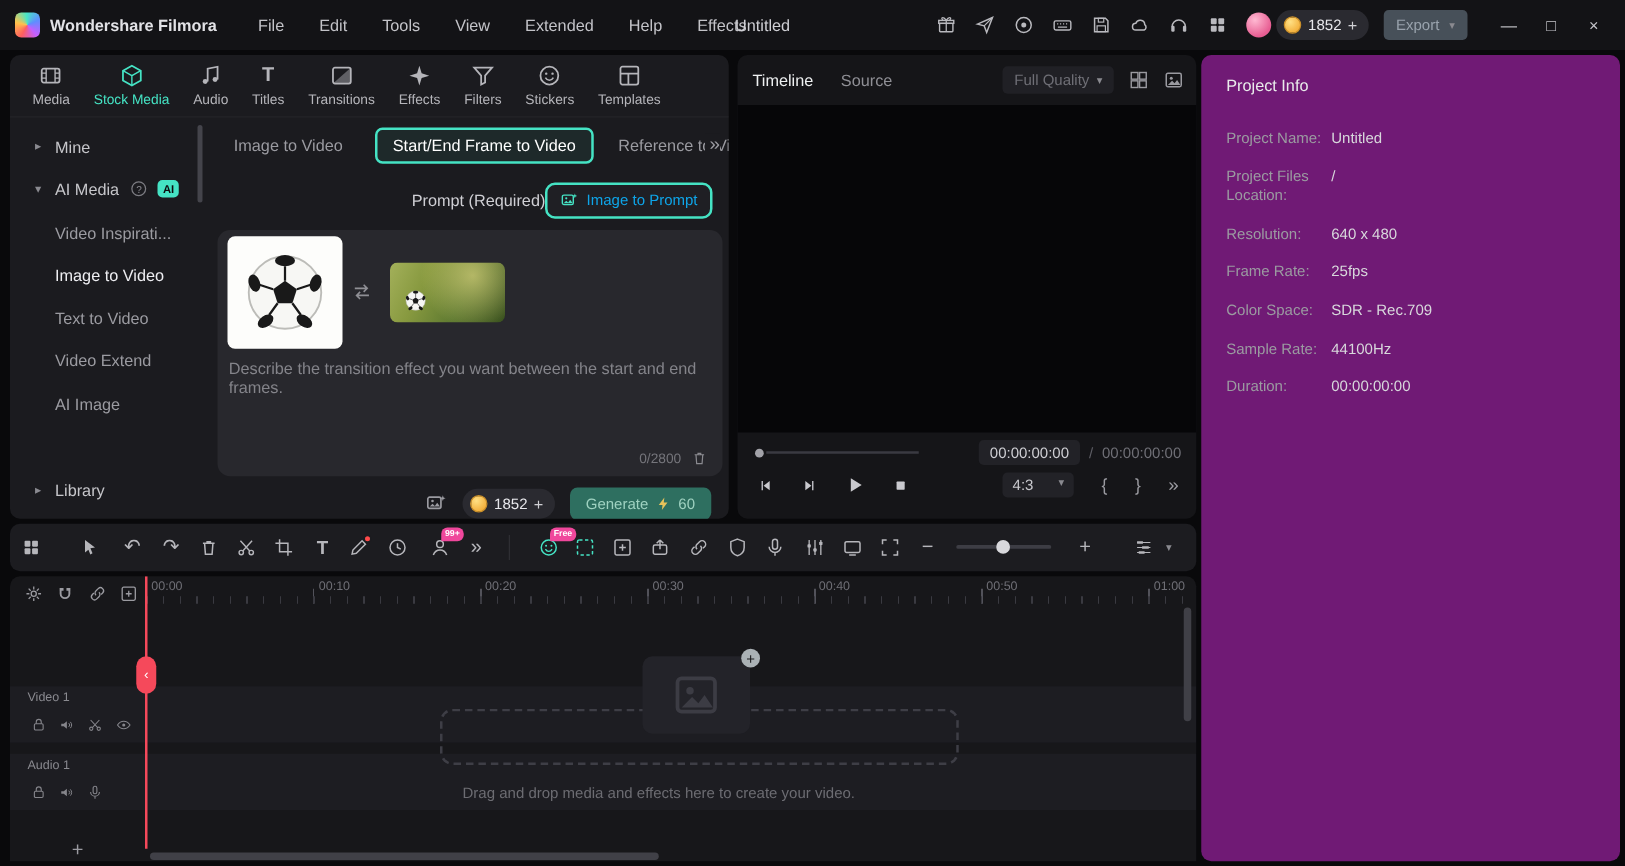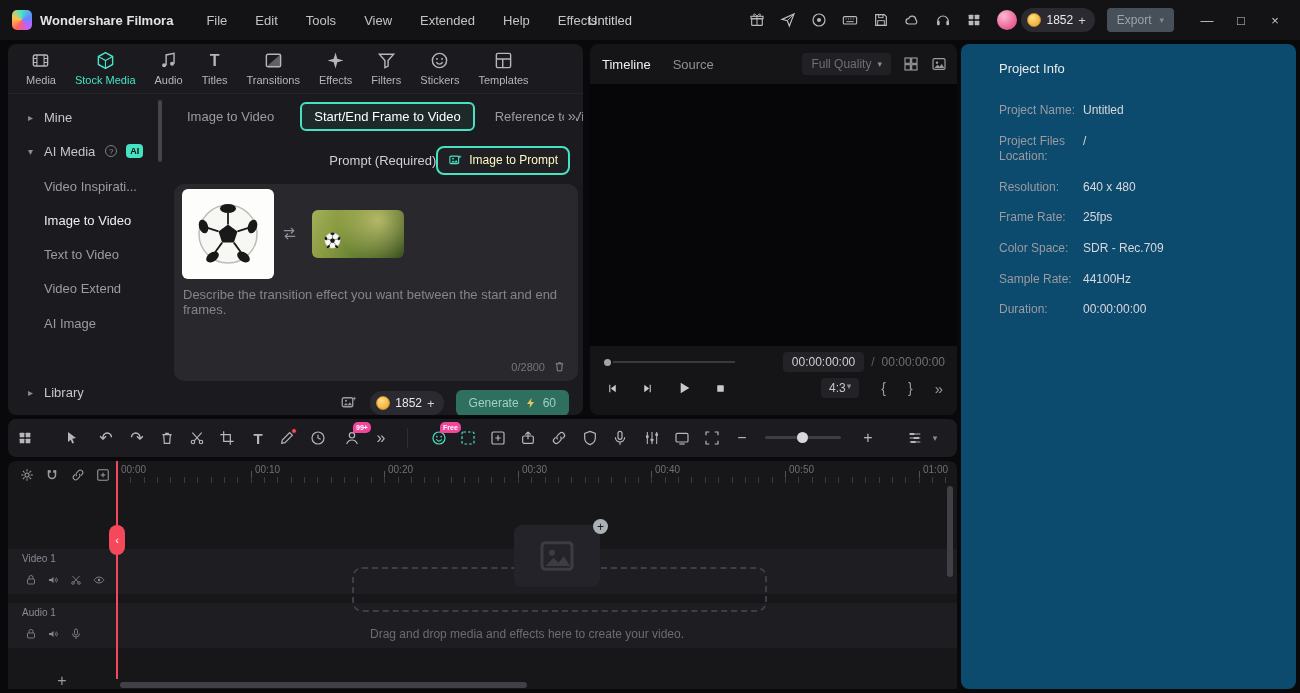--- a/index.html
+++ b/index.html
@@ -42,21 +42,21 @@
 .count-badge{position:absolute;right:18px;width:15px;height:15px;border-radius:50%;background:#45e3c4;color:#0c0c0e;font-size:9px;font-weight:bold;display:flex;align-items:center;justify-content:center}
 .sb-scroll{position:absolute;right:1px;top:6px;width:4px;height:62px;background:#44444b;border-radius:2px;cursor:pointer}
 
 .gen-content{position:absolute;left:155px;top:0;width:420px;height:100%}
 .gen-tabs{display:flex;align-items:center;height:44px;padding-left:24px;color:#9b9ba1;font-size:13px;white-space:nowrap;overflow:hidden}
 .gtab{cursor:pointer;margin-right:26px}
 .gtab.boxed{color:#fff;border:2px solid #45e3c4;border-radius:6px;padding:5px 12px;background:rgba(69,227,196,.07);margin-right:20px}
 .gen-more{position:absolute;right:7px;top:13px;color:#9b9ba1;font-size:15px;cursor:pointer;background:#1b1b1f;padding-left:4px}
 .prompt-row{display:flex;align-items:center;justify-content:flex-end;padding:0 13px 0 12px;height:44px}
 .prompt-label{color:#cfcfd4}
-.i2p-btn{display:flex;align-items:center;gap:6px;border:2px solid #45e3c4;background:#1f1f24;border-radius:8px;padding:5px 10px;color:#fef9c3;font-size:12px;cursor:pointer}
+.i2p-btn{display:flex;align-items:center;gap:6px;border:2px solid #45e3c4;background:#1f1f24;border-radius:8px;padding:5px 10px;color:#0ea5e9;font-size:12px;cursor:pointer}
 .i2p-btn svg{width:15px;height:15px;color:#45e3c4}
 .prompt-box{position:absolute;left:11px;top:90px;width:404px;height:197px;background:#28282d;border-radius:10px}
 .thumb1{position:absolute;left:8px;top:5px;width:92px;height:90px;background:#fdfdfb;border-radius:6px;display:flex;align-items:center;justify-content:center;cursor:pointer}
 .thumb1 svg{width:64px;height:64px}
 .swap{position:absolute;left:107px;top:41px;color:#8f8f95;cursor:pointer}
 .swap svg{width:17px;height:17px}
 .thumb2{position:absolute;left:138px;top:26px;width:92px;height:48px;border-radius:6px;overflow:hidden;cursor:pointer;background:radial-gradient(circle at 72% 22%,rgba(225,216,130,.65),rgba(225,216,130,0) 55%),linear-gradient(115deg,#a3b05a 0%,#87993f 30%,#5f7a31 62%,#3a511f 100%)}
 .thumb2 svg{position:absolute;left:12px;bottom:9px;width:17px;height:17px}
 .ph-text{position:absolute;left:9px;top:103px;width:392px;color:#84848a;font-size:13px;cursor:text}
 .counter-row{position:absolute;right:12px;bottom:8px;display:flex;align-items:center;gap:8px;color:#75757b;font-size:11px}
@@ -79,26 +79,26 @@
 .scrub{position:absolute;left:0;top:306px;width:100%;height:24px;display:flex;align-items:center;padding:0 8px 0 14px}
 .scrub .dot{width:7px;height:7px;border-radius:50%;background:#a2a2a8;flex:none;cursor:pointer}
 .scrub .line{width:122px;height:2px;background:#3a3a41;margin-left:2px;cursor:pointer}
 .scrub .cur{margin-left:auto;background:#222227;border-radius:4px;padding:3px 9px;color:#cfcfd4;font-size:12px}
 .scrub .sep{color:#5f5f66;margin:0 7px;font-size:12px}
 .scrub .tot{color:#6f6f76;font-size:12px;margin-right:4px}
 .transport{position:absolute;left:0;top:334px;width:100%;display:flex;align-items:center;padding:0 12px 0 16px;gap:22px;color:#c9c9ce}
 .t-btn{cursor:pointer;display:flex}
 .t-btn svg{width:13px;height:13px}
 .t-btn.play svg{width:16px;height:16px}
-.ratio{margin-left:auto;display:flex;align-items:flex-start;gap:1px;background:#222227;border-radius:4px;padding:3px 8px;font-size:12px;color:#c9c9ce;cursor:pointer}
+.ratio{margin-left:auto;display:flex;align-items:flex-start;gap:20px;background:#222227;border-radius:4px;padding:3px 8px;font-size:12px;color:#c9c9ce;cursor:pointer}
 .brace{color:#9a9aa0;font-size:14px;cursor:pointer}
 .pv-more{color:#9a9aa0;font-size:15px;cursor:pointer;margin-right:2px}
 .caret-sm{font-size:9px;color:#8a8a90}
 
-.right-panel{position:absolute;left:961px;top:44px;width:335px;height:645px;background:#0c4a6e;border-radius:8px;padding:17px 14px 0 38px}
+.right-panel{position:absolute;left:961px;top:44px;width:335px;height:645px;background:#701a75;border-radius:8px;padding:17px 14px 0 20px}
 .pi-title{color:#e9ebeb;font-size:13px;margin-bottom:27px}
 .pi-row{display:flex;margin-bottom:15px}
 .pi-label{width:84px;flex:none;color:#9b9ba1;font-size:12px;line-height:1.3}
 .pi-value{color:#d8d8dc;font-size:12px;line-height:1.3}
 
 .toolbar{position:absolute;left:8px;top:419px;width:949px;height:38px;background:#1c1c20;border-radius:8px}
 .tbtn{position:absolute;top:7px;width:24px;height:24px;display:flex;align-items:center;justify-content:center;color:#b6b6bb;cursor:pointer}
 .tbtn svg{width:16px;height:16px}
 .tbtn.teal{color:#45e3c4}
 .tbtn .glyph{font-size:16px;line-height:1}

